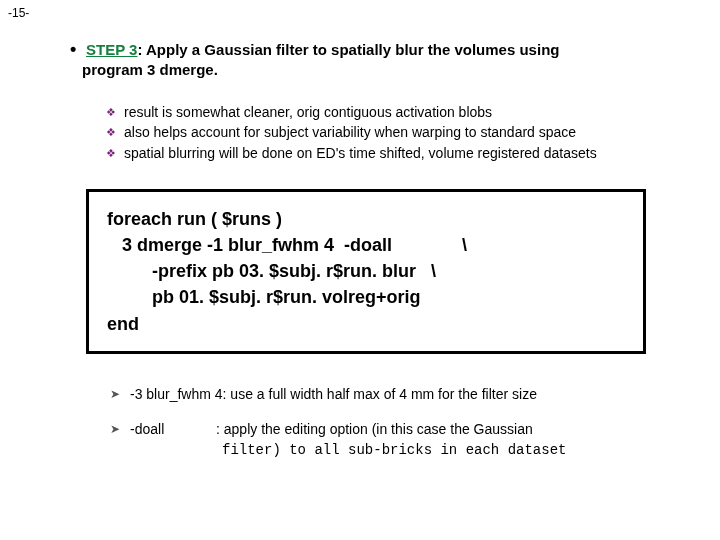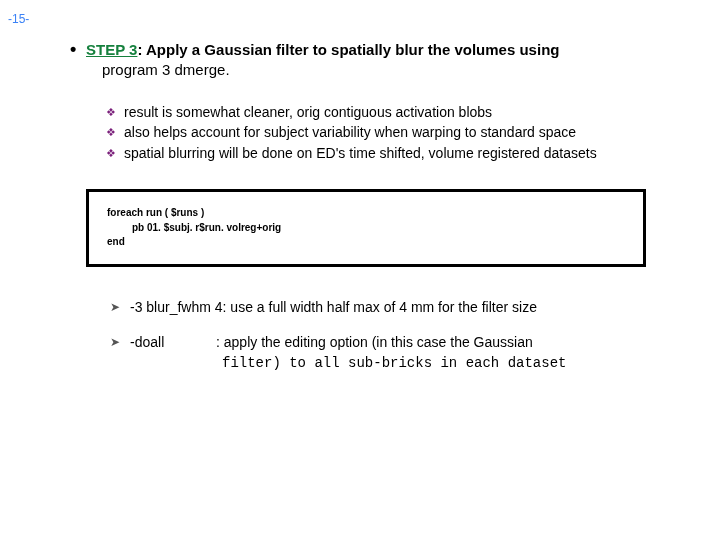--- a/index.html
+++ b/index.html
@@ -15,22 +15,21 @@
     position: relative;
     width: 720px;
     height: 540px;
     box-sizing: border-box;
   }
   .pgnum {
     position: absolute;
     top: 6px;
     left: 8px;
     font-size: 12px;
-    color: #3b82f6;
-    margin-top: 6px;
+    color: #000000;
   }
   .content {
     position: absolute;
     top: 40px;
     left: 70px;
     right: 20px;
   }
   .step-row {
     display: flex;
     align-items: flex-start;
@@ -45,23 +44,23 @@
     line-height: 1;
   }
   .step-label {
     color: #15803d;
     text-decoration: underline;
   }
   .step-rest {
     font-weight: bold;
   }
   .step-cont {
-    margin-left: 32px;
+    margin-left: 12px;
     font-size: 15px;
-    font-weight: normal;
+    font-weight: bold;
     line-height: 1.35;
   }
   .sub-list {
     margin-top: 22px;
     margin-left: 36px;
     font-size: 14px;
   }
   .sub-item {
     display: flex;
     align-items: flex-start;
@@ -78,21 +77,21 @@
   .codebox {
     margin-top: 26px;
     margin-left: 16px;
     width: 560px;
     border: 3px solid #000;
     padding: 14px 18px 14px 18px;
     box-sizing: border-box;
   }
   .codebox .line {
     font-family: Arial, Helvetica, sans-serif;
-    font-size: 10px;
+    font-size: 18px;
     font-weight: bold;
     white-space: pre;
     line-height: 1.45;
   }
   .opt-list {
     margin-top: 30px;
     margin-left: 40px;
     font-size: 14px;
   }
   .opt-item {
@@ -144,20 +143,22 @@
         <span>also helps account for subject variability when warping to standard space</span>
       </div>
       <div class="sub-item">
         <span class="bullet">❖</span>
         <span>spatial blurring will be done on ED's time shifted, volume registered datasets</span>
       </div>
     </div>
 
     <div class="codebox">
       <div class="line">foreach run ( $runs )</div>
+      <div class="line">   3 dmerge -1 blur_fwhm 4  -doall              \</div>
+      <div class="line">         -prefix pb 03. $subj. r$run. blur   \</div>
       <div class="line">         pb 01. $subj. r$run. volreg+orig</div>
       <div class="line">end</div>
     </div>
 
     <div class="opt-list">
       <div class="opt-item">
         <span class="arrow">➤</span>
         <span class="opt-text">
           <span class="opt-key">-3 blur_fwhm 4</span><span>: use a full width half max of 4 mm for the filter size</span>
         </span>

